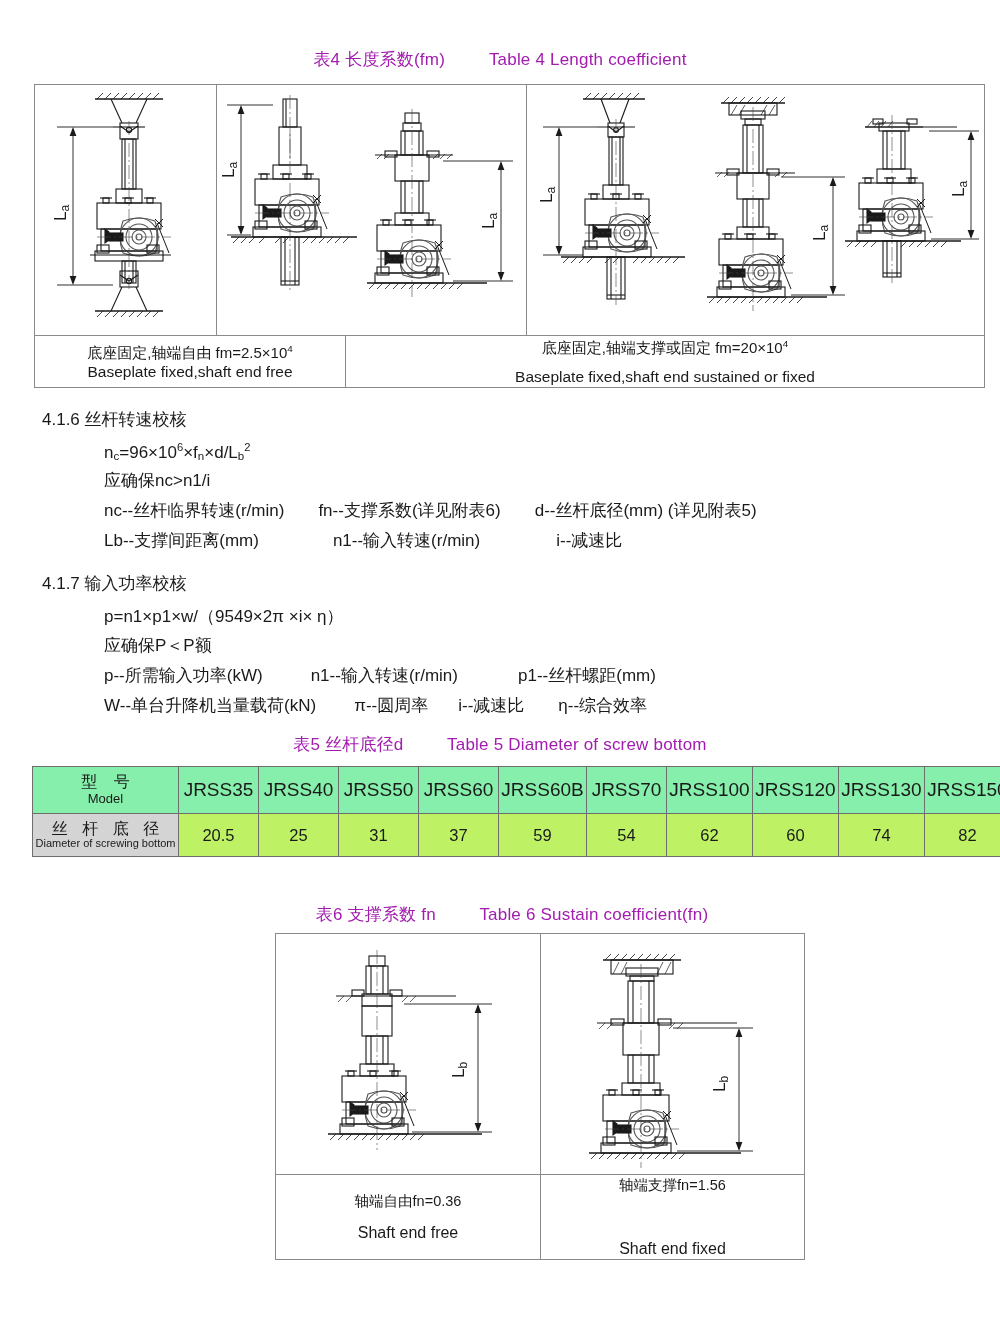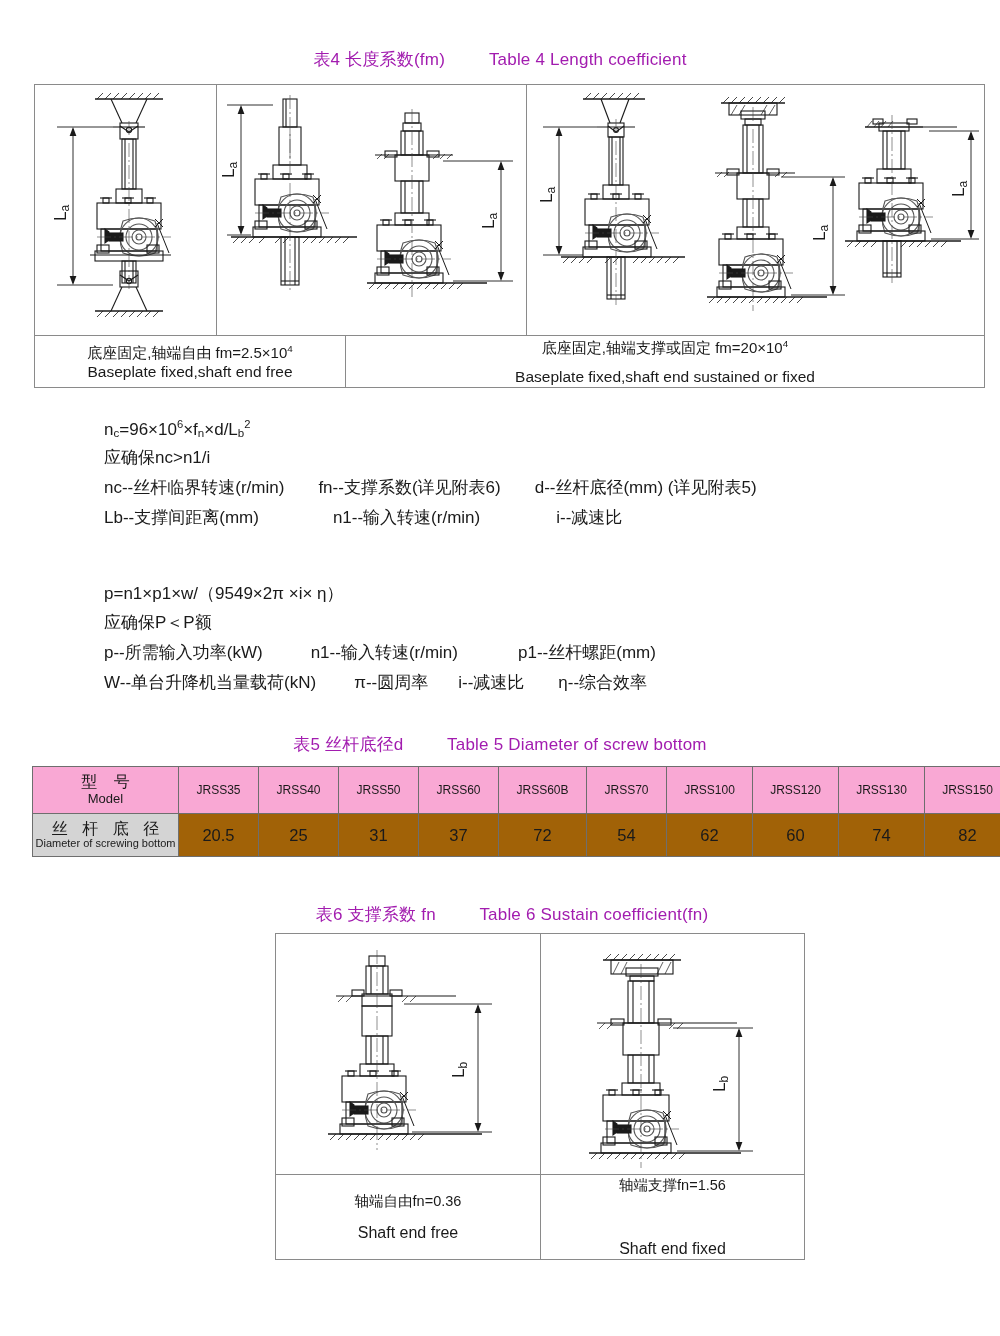--- a/index.html
+++ b/index.html
@@ -107,39 +107,39 @@
     border-collapse: collapse;
     table-layout: fixed;
   }
   #table5 td, #table5 th {
     border: 1px solid #6e6e6e;
     text-align: center;
     vertical-align: middle;
     font-weight: normal;
     padding: 0;
   }
-  #table5 thead td { background: #f9a8d4; height: 46px; }
-  #table5 tbody td { background: #a16207; height: 42px; }
+  #table5 thead td { background: #86efac; height: 46px; }
+  #table5 tbody td { background: #bef264; height: 42px; }
   .t5-model-cn {
     font-size: 16px;
     letter-spacing: 6px;
     display: block;
     line-height: 1.15;
     padding-left: 6px;
   }
   .t5-model-en { font-size: 13px; display: block; line-height: 1.2; }
   .t5-diam-cn {
     font-size: 16px;
     letter-spacing: 5px;
     display: block;
     line-height: 1.1;
     padding-left: 5px;
   }
   .t5-diam-en { font-size: 11px; display: block; line-height: 1.2; }
-  .t5-head-val { font-size: 12px; }
+  .t5-head-val { font-size: 19px; }
   .t5-val { font-size: 16.5px; }
 
   
   #table6-caption { position: absolute; left: 12px; top: 903px; width: 1000px; }
   #table6-figure {
     position: absolute;
     left: 275px;
     top: 933px;
     width: 530px;
     height: 327px;
@@ -638,33 +638,35 @@
         <div class="lab-en">Baseplate fixed,shaft end free</div>
       </div>
       <div class="lab-cell c3">
         <div class="lab-cn"><span>底座固定,轴端支撑或固定 fm=20×10</span><sup class="exp">4</sup></div>
         <div class="lab-en">Baseplate fixed,shaft end sustained or fixed</div>
       </div>
     </div>
   </div>
 
   <div class="sec" style="left:42px;top:408px;width:940px;">
+    <div class="sec-head">4.1.6 丝杆转速校核</div>
     <div class="sec-line" style="margin-top:10px;">
       <span>n</span><sub class="sb">c</sub><span>=96×10</span><sup class="exp">6</sup><span>×f</span><sub class="sb">n</sub><span>×d/L</span><sub class="sb">b</sub><sup class="exp">2</sup>
     </div>
     <div class="sec-line" style="margin-top:6px;">应确保nc&gt;n1/i</div>
     <div class="sec-line" style="margin-top:7px;">
       <span>nc--丝杆临界转速(r/min)</span><span class="colgap1"></span><span>fn--支撑系数(详见附表6)</span><span class="colgap1"></span><span>d--丝杆底径(mm) (详见附表5)</span>
     </div>
     <div class="sec-line" style="margin-top:7px;">
       <span>Lb--支撑间距离(mm)</span><span class="colgap1" style="width:74px"></span><span>n1--输入转速(r/min)</span><span class="colgap1" style="width:76px"></span><span>i--减速比</span>
     </div>
   </div>
 
   <div class="sec" style="left:42px;top:572px;width:940px;">
+    <div class="sec-head">4.1.7 输入功率校核</div>
     <div class="sec-line" style="margin-top:10px;">p=n1×p1×w/（9549×2π ×i× η）</div>
     <div class="sec-line" style="margin-top:6px;">应确保P＜P额</div>
     <div class="sec-line" style="margin-top:7px;">
       <span>p--所需输入功率(kW)</span><span class="colgap2" style="width:48px"></span><span>n1--输入转速(r/min)</span><span class="colgap2" style="width:60px"></span><span>p1--丝杆螺距(mm)</span>
     </div>
     <div class="sec-line" style="margin-top:7px;">
       <span>W--单台升降机当量载荷(kN)</span><span class="colgap2" style="width:38px"></span><span>π--圆周率</span><span class="colgap2" style="width:30px"></span><span>i--减速比</span><span class="colgap2" style="width:34px"></span><span>η--综合效率</span>
     </div>
   </div>
 
@@ -709,21 +711,21 @@
     <tbody>
       <tr>
         <td style="background:#d4d4d4">
           <span class="t5-diam-cn">丝 杆 底 径</span>
           <span class="t5-diam-en">Diameter of screwing bottom</span>
         </td>
         <td class="t5-val">20.5</td>
         <td class="t5-val">25</td>
         <td class="t5-val">31</td>
         <td class="t5-val">37</td>
-        <td class="t5-val">72</td>
+        <td class="t5-val">59</td>
         <td class="t5-val">54</td>
         <td class="t5-val">62</td>
         <td class="t5-val">60</td>
         <td class="t5-val">74</td>
         <td class="t5-val">82</td>
       </tr>
     </tbody>
   </table>
 
   <div id="table6-caption" class="caption">

